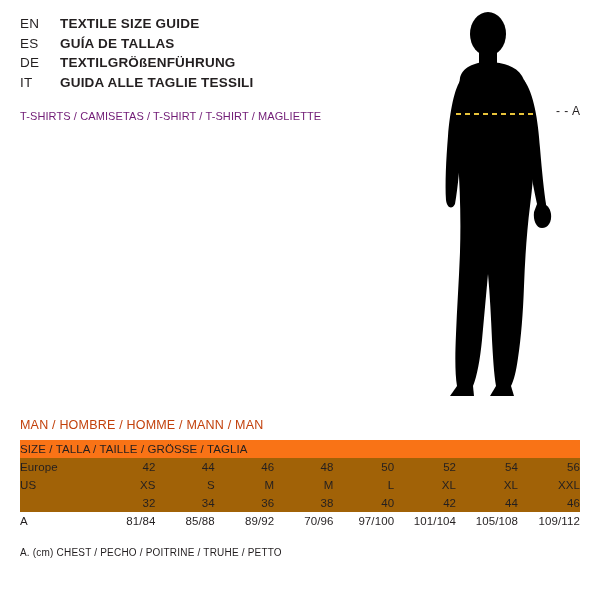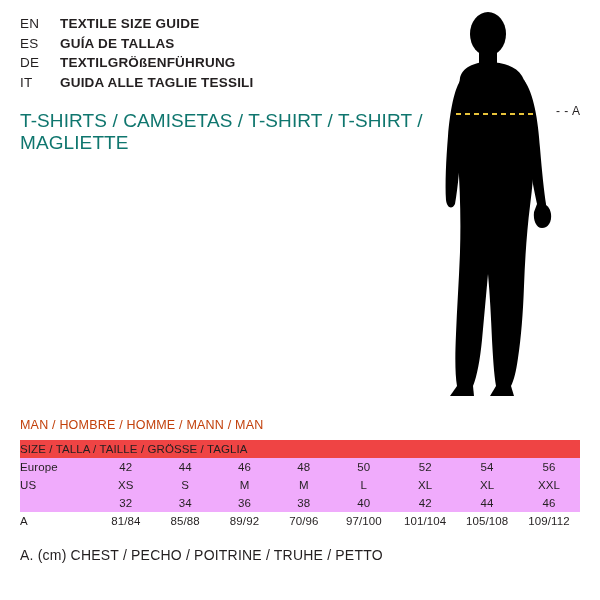--- a/index.html
+++ b/index.html
@@ -47,24 +47,24 @@
   }
 
   
   .cat-block {
     position: absolute;
     left: 20px;
     top: 110px;
     width: 420px;
   }
   .cat-line {
-    font-size: 19px;
+    font-size: 11px;
     height: 20px;
     letter-spacing: 0.1px;
-    color: #0f766e;
+    color: #701a75;
   }
 
   
   .figure-wrap {
     position: absolute;
     left: 400px;
     top: 8px;
     width: 200px;
     height: 400px;
   }
@@ -98,41 +98,41 @@
     font-size: 11.5px;
     color: #231f20;
   }
   table.size-table td {
     padding: 0;
     height: 18px;
     vertical-align: middle;
     letter-spacing: 0.1px;
   }
   tr.head-row {
-    background: #ef4444;
+    background: #f97316;
   }
   tr.shade-row {
-    background: #f0abfc;
+    background: #a16207;
   }
   tr.white-row {
     background: #ffffff;
   }
   td.col-label {
     width: 86px;
     padding-left: 2px;
   }
   td.col-val {
     width: 67px;
-    text-align: center;
+    text-align: right;
   }
   .table-note {
     position: absolute;
     left: 20px;
     top: 547px;
-    font-size: 14px;
+    font-size: 10px;
     letter-spacing: 0.2px;
     color: #231f20;
   }
 </style>
 </head>
 <body>
 
 <div class="page">
 
   <div class="lang-block">

